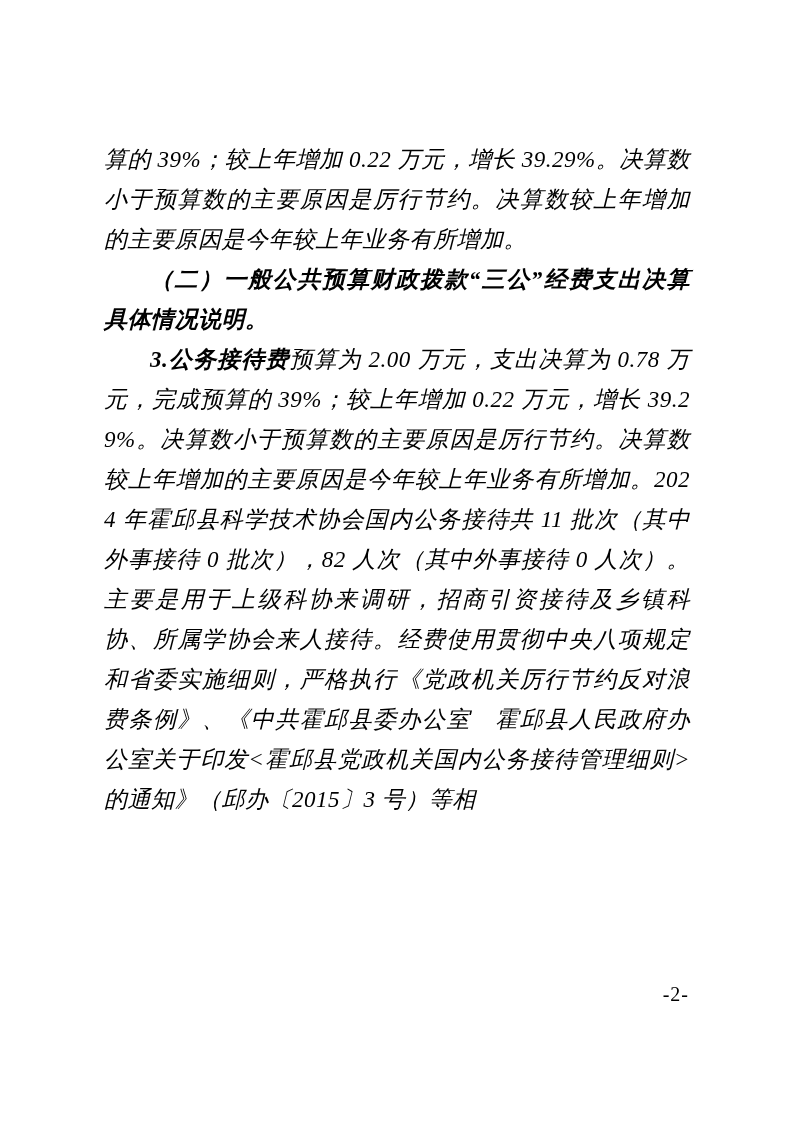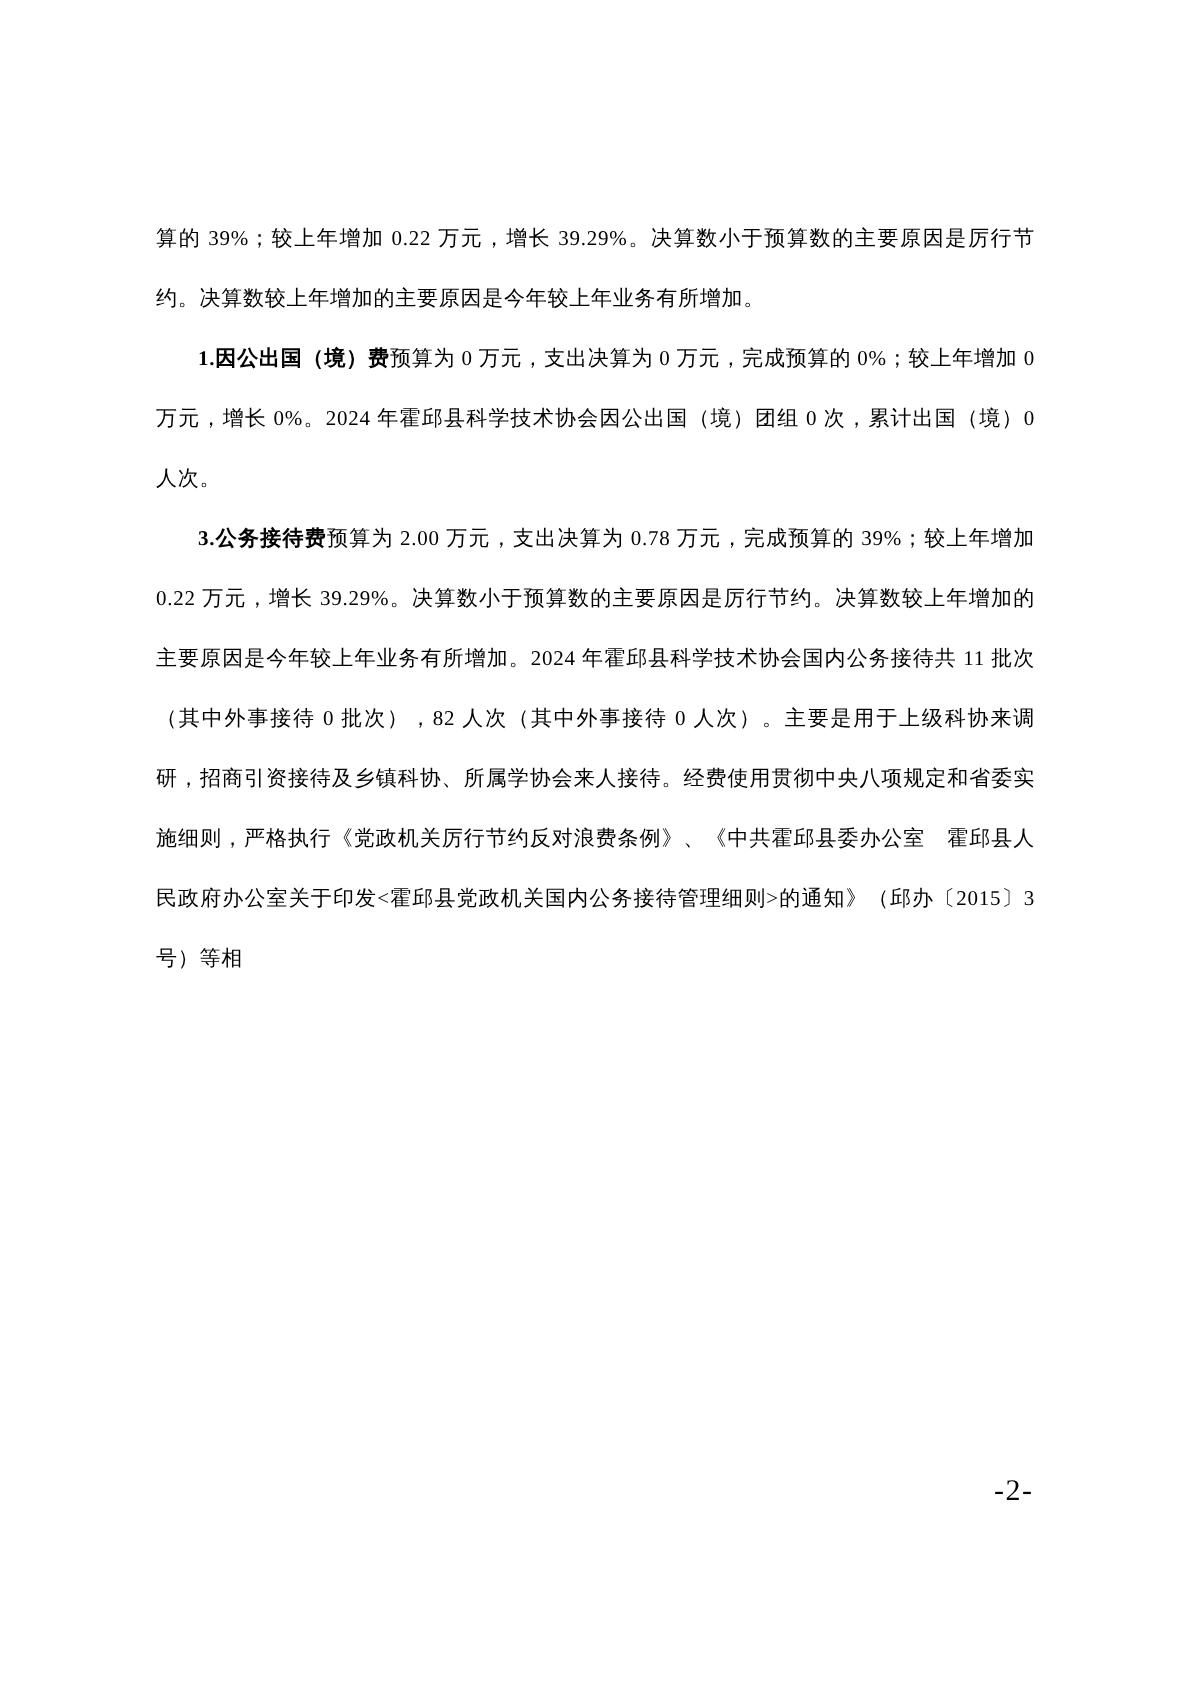--- a/index.html
+++ b/index.html
@@ -19,27 +19,28 @@
     height: 1122px;
     background: #ffffff;
   }
   .content {
     position: absolute;
     left: 104px;
     top: 140px;
     width: 586px;
   }
   .para {
-    font-size: 14px;
+    font-size: 23px;
     line-height: 40px;
     text-align: justify;
     text-justify: inter-ideograph;
     text-indent: 2em;
     letter-spacing: 0.5px;
     word-break: break-all;
+    font-style: italic;
   }
   .para.no-indent { text-indent: 0; }
   .heading { font-weight: bold; }
   .bold { font-weight: bold; }
   .page-number {
     position: absolute;
     top: 982px;
     right: 104px;
     font-size: 20px;
     line-height: 24px;
@@ -47,22 +48,22 @@
   }
 </style>
 </head>
 <body>
 
 <div class="page">
   <div class="content">
 
     <p class="para no-indent">算的 39%；较上年增加 0.22 万元，增长 39.29%。决算数小于预算数的主要原因是厉行节约。决算数较上年增加的主要原因是今年较上年业务有所增加。</p>
 
+    <p class="para heading">（二）一般公共预算财政拨款“三公”经费支出决算具体情况说明。</p>
 
 
-    <p class="para"><span class="bold">1.因公出国（境）费</span><span>预算为 0 万元，支出决算为 0 万元，完成预算的 0%；较上年增加 0 万元，增长 0%。2024 年霍邱县科学技术协会因公出国（境）团组 0 次，累计出国（境）0 人次。</span></p>
 
     <p class="para"><span class="bold">3.公务接待费</span><span>预算为 2.00 万元，支出决算为 0.78 万元，完成预算的 39%；较上年增加 0.22 万元，增长 39.29%。决算数小于预算数的主要原因是厉行节约。决算数较上年增加的主要原因是今年较上年业务有所增加。2024 年霍邱县科学技术协会国内公务接待共 11 批次（其中外事接待 0 批次），82 人次（其中外事接待 0 人次）。主要是用于上级科协来调研，招商引资接待及乡镇科协、所属学协会来人接待。经费使用贯彻中央八项规定和省委实施细则，严格执行《党政机关厉行节约反对浪费条例》、《中共霍邱县委办公室　霍邱县人民政府办公室关于印发&lt;霍邱县党政机关国内公务接待管理细则&gt;的通知》（邱办〔2015〕3 号）等相</span></p>
 
   </div>
 
   <div class="page-number">-2-</div>
 </div>
 
 </body></html>

